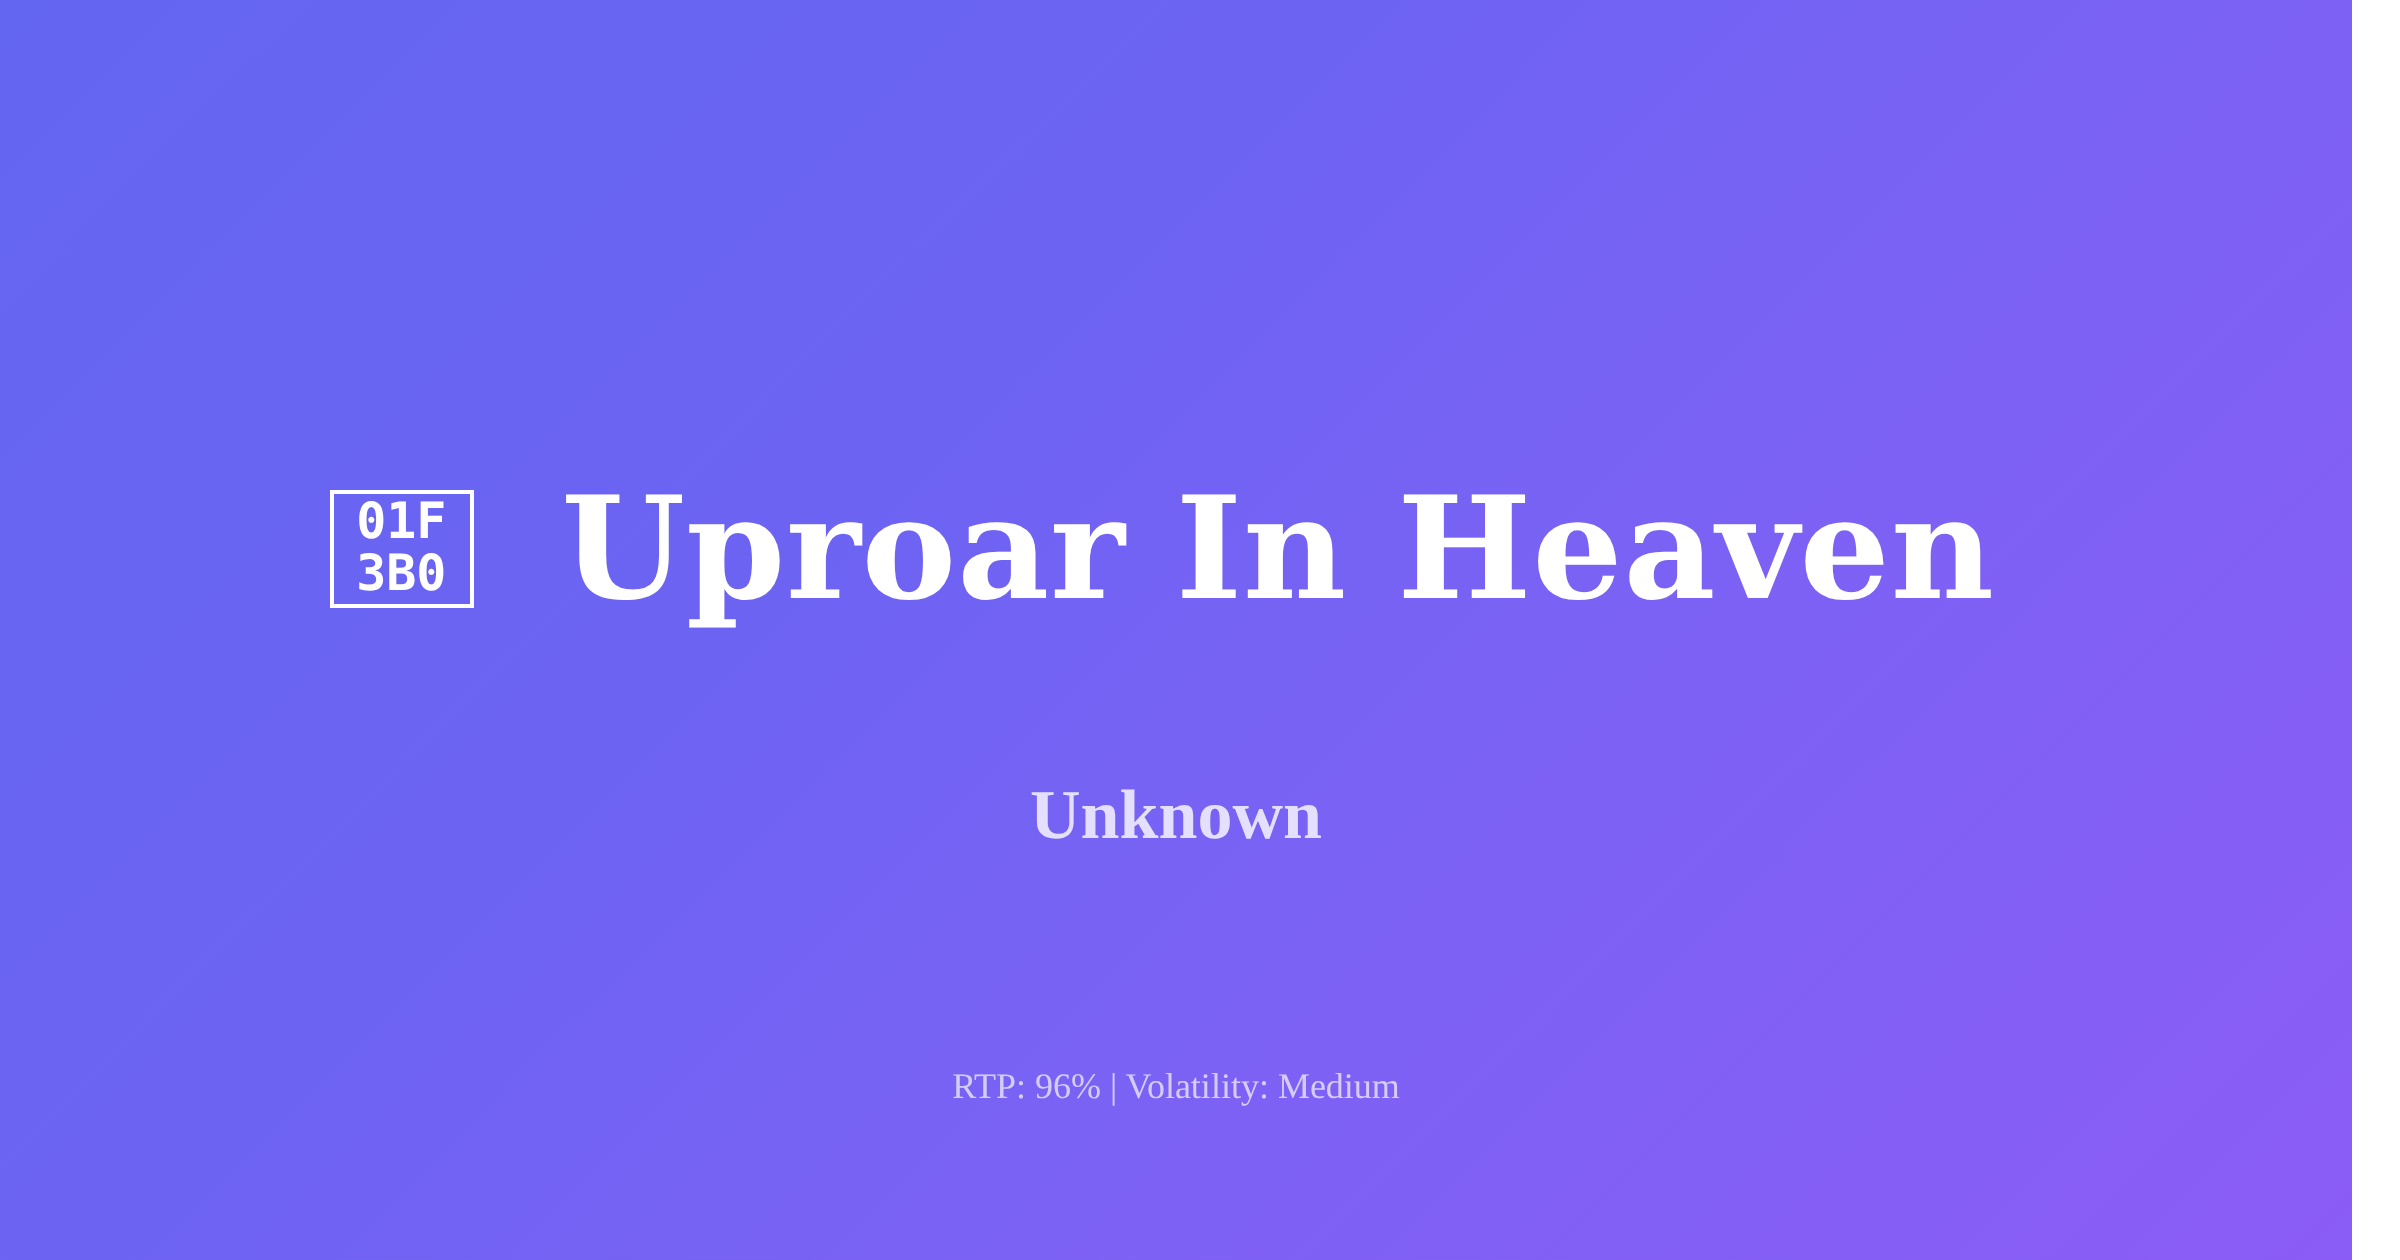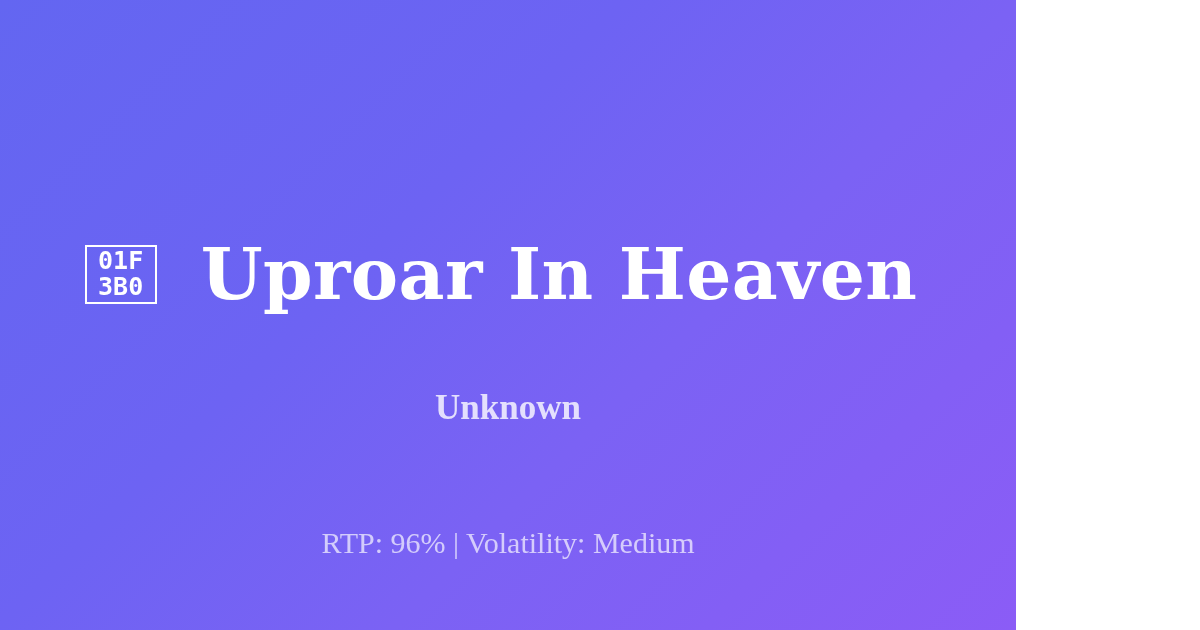--- a/index.html
+++ b/index.html
@@ -9,21 +9,21 @@
 
   body {
     width: 1200px;
     height: 630px;
     overflow: hidden;
     font-family: "Liberation Serif", "DejaVu Serif", serif;
   }
 
   #og-card {
     position: relative;
-    width: 1016px;
+    width: 1176px;
     height: 630px;
     box-sizing: border-box;
     background: linear-gradient(135deg, #6366f1 0%, #6d63f3 38%, #7b62f4 62%, #8b5cf6 100%);
     display: flex;
     flex-direction: column;
     align-items: center;
     justify-content: flex-start;
   }
 
   
@@ -94,21 +94,21 @@
   }
 
   
   .og-meta {
     position: absolute;
     left: 0;
     right: 0;
     top: 528px;
     text-align: center;
     font-family: "Liberation Serif", "DejaVu Serif", serif;
-    font-size: 30px;
+    font-size: 18px;
     font-weight: 400;
     color: rgba(255, 255, 255, 0.68);
     line-height: 30px;
     white-space: nowrap;
   }
 </style>
 </head>
 <body>
 
 <div id="og-card">

